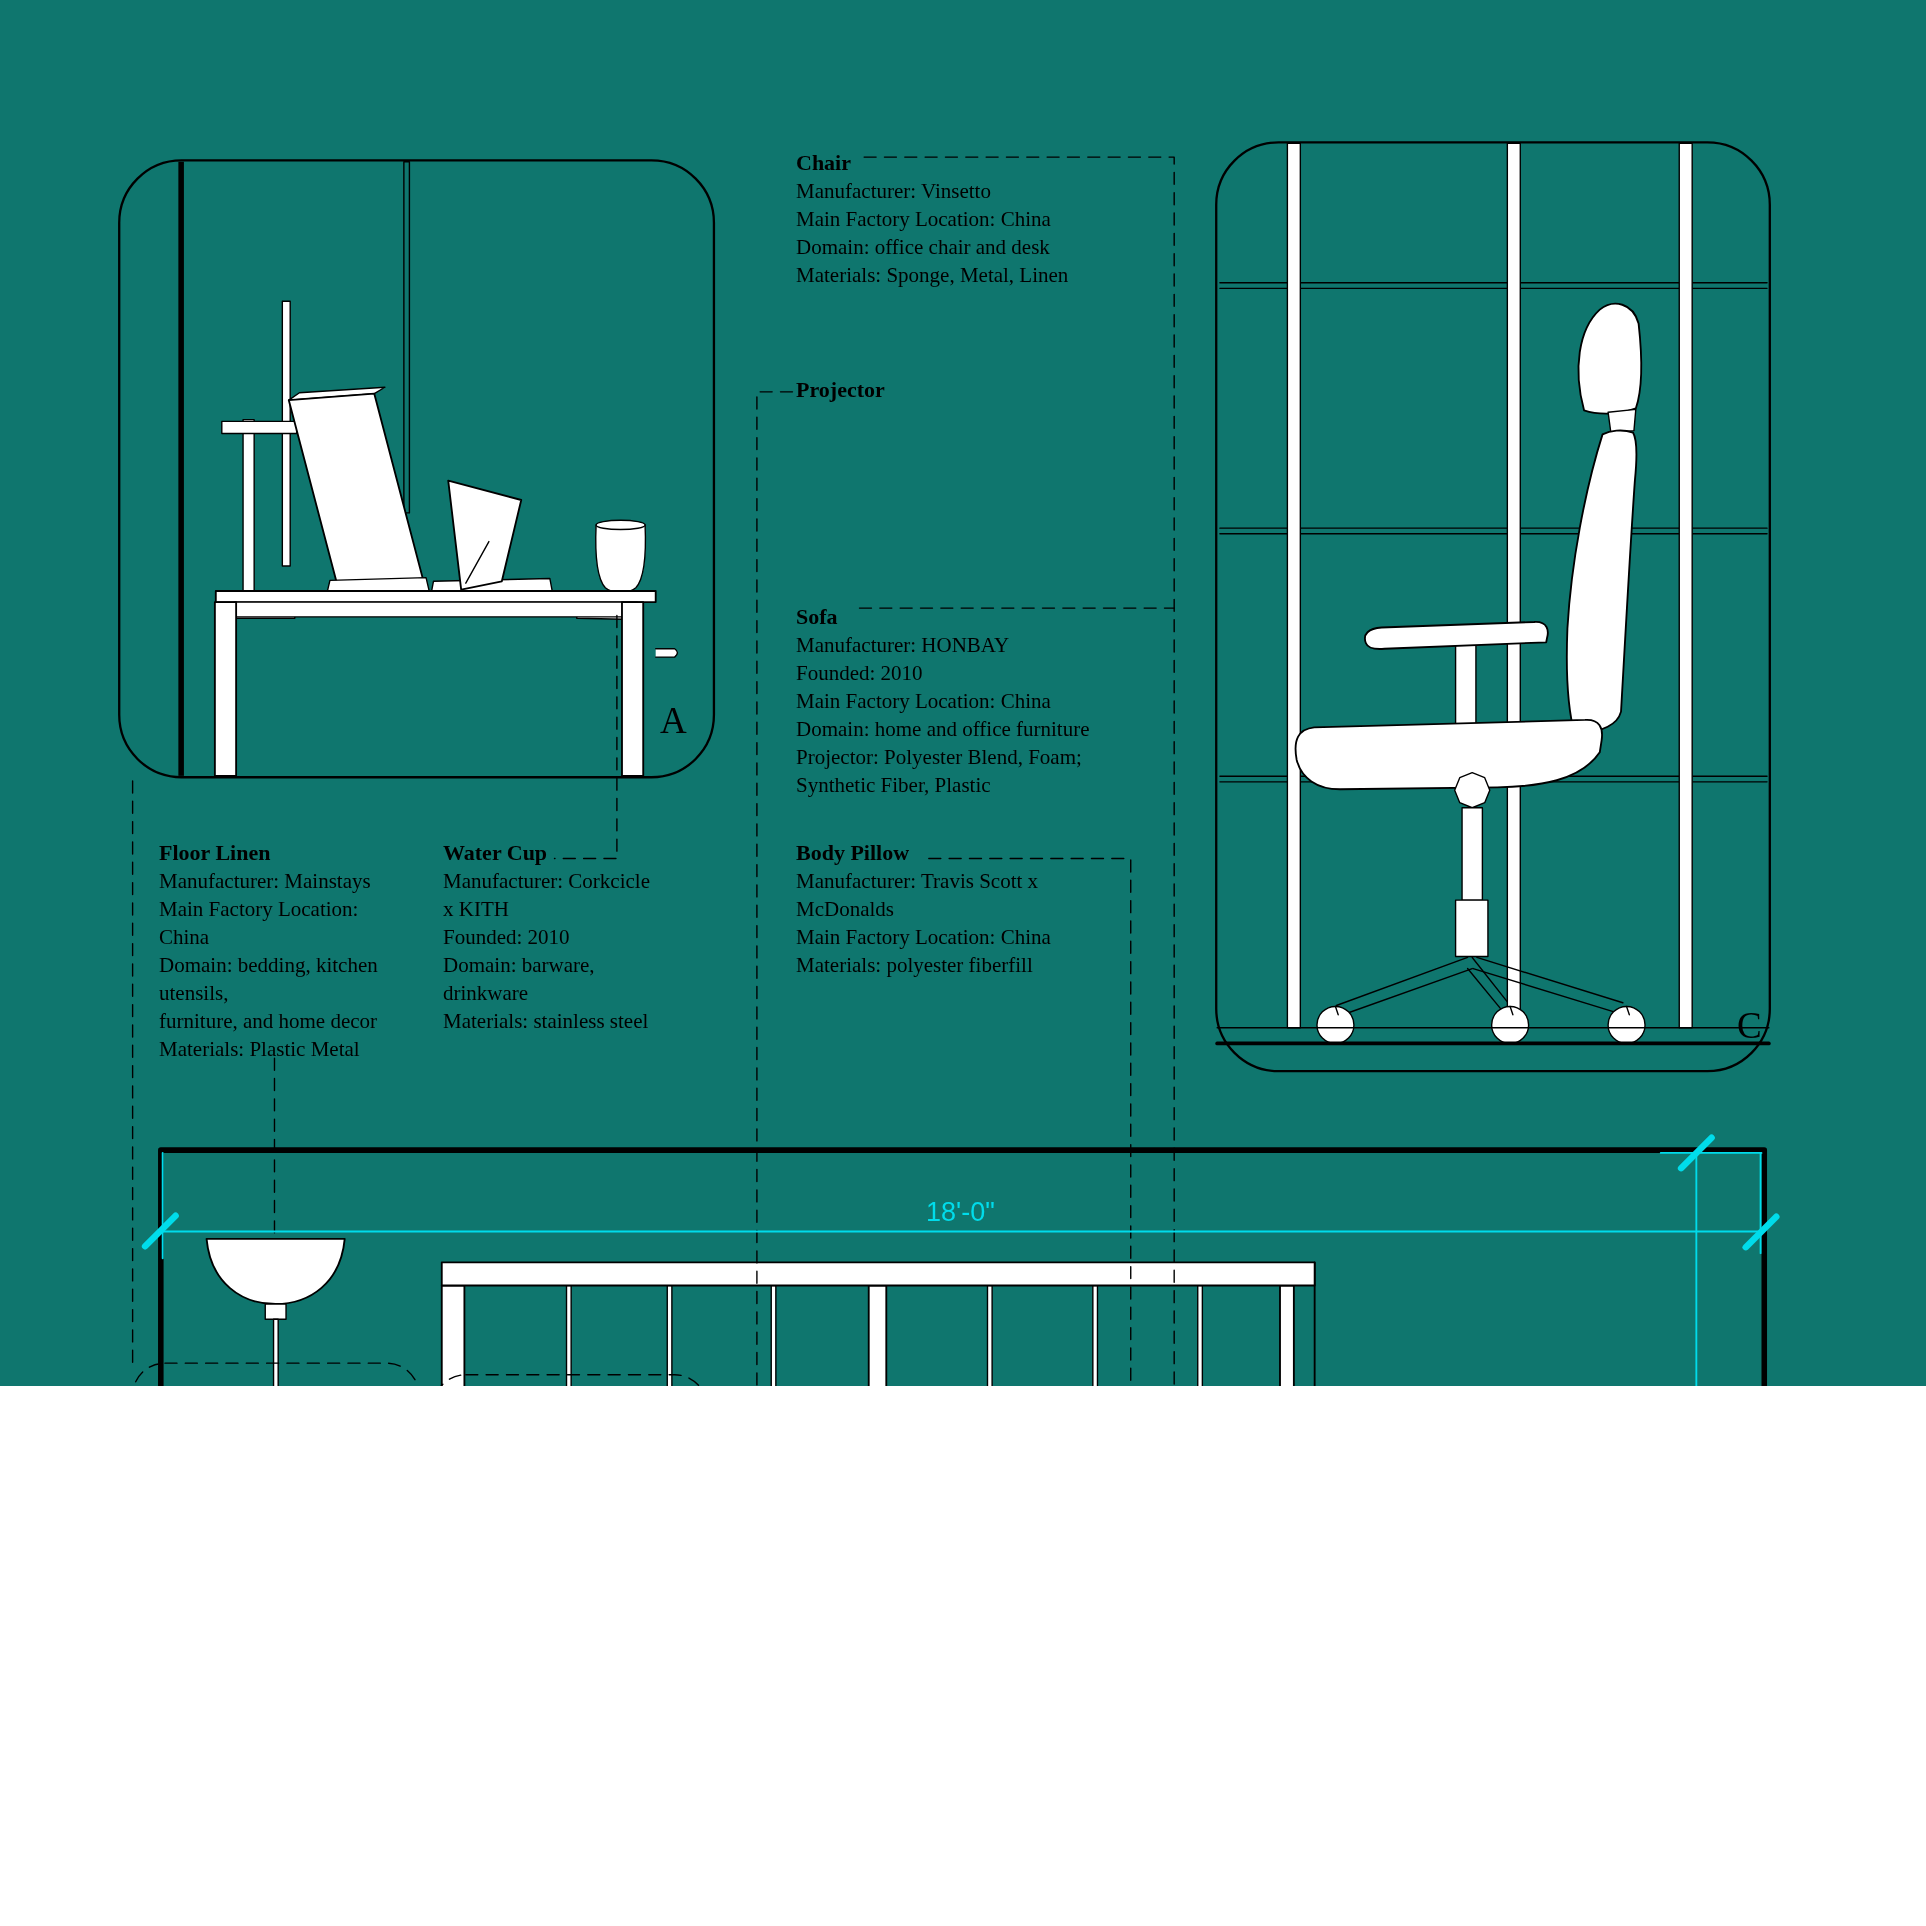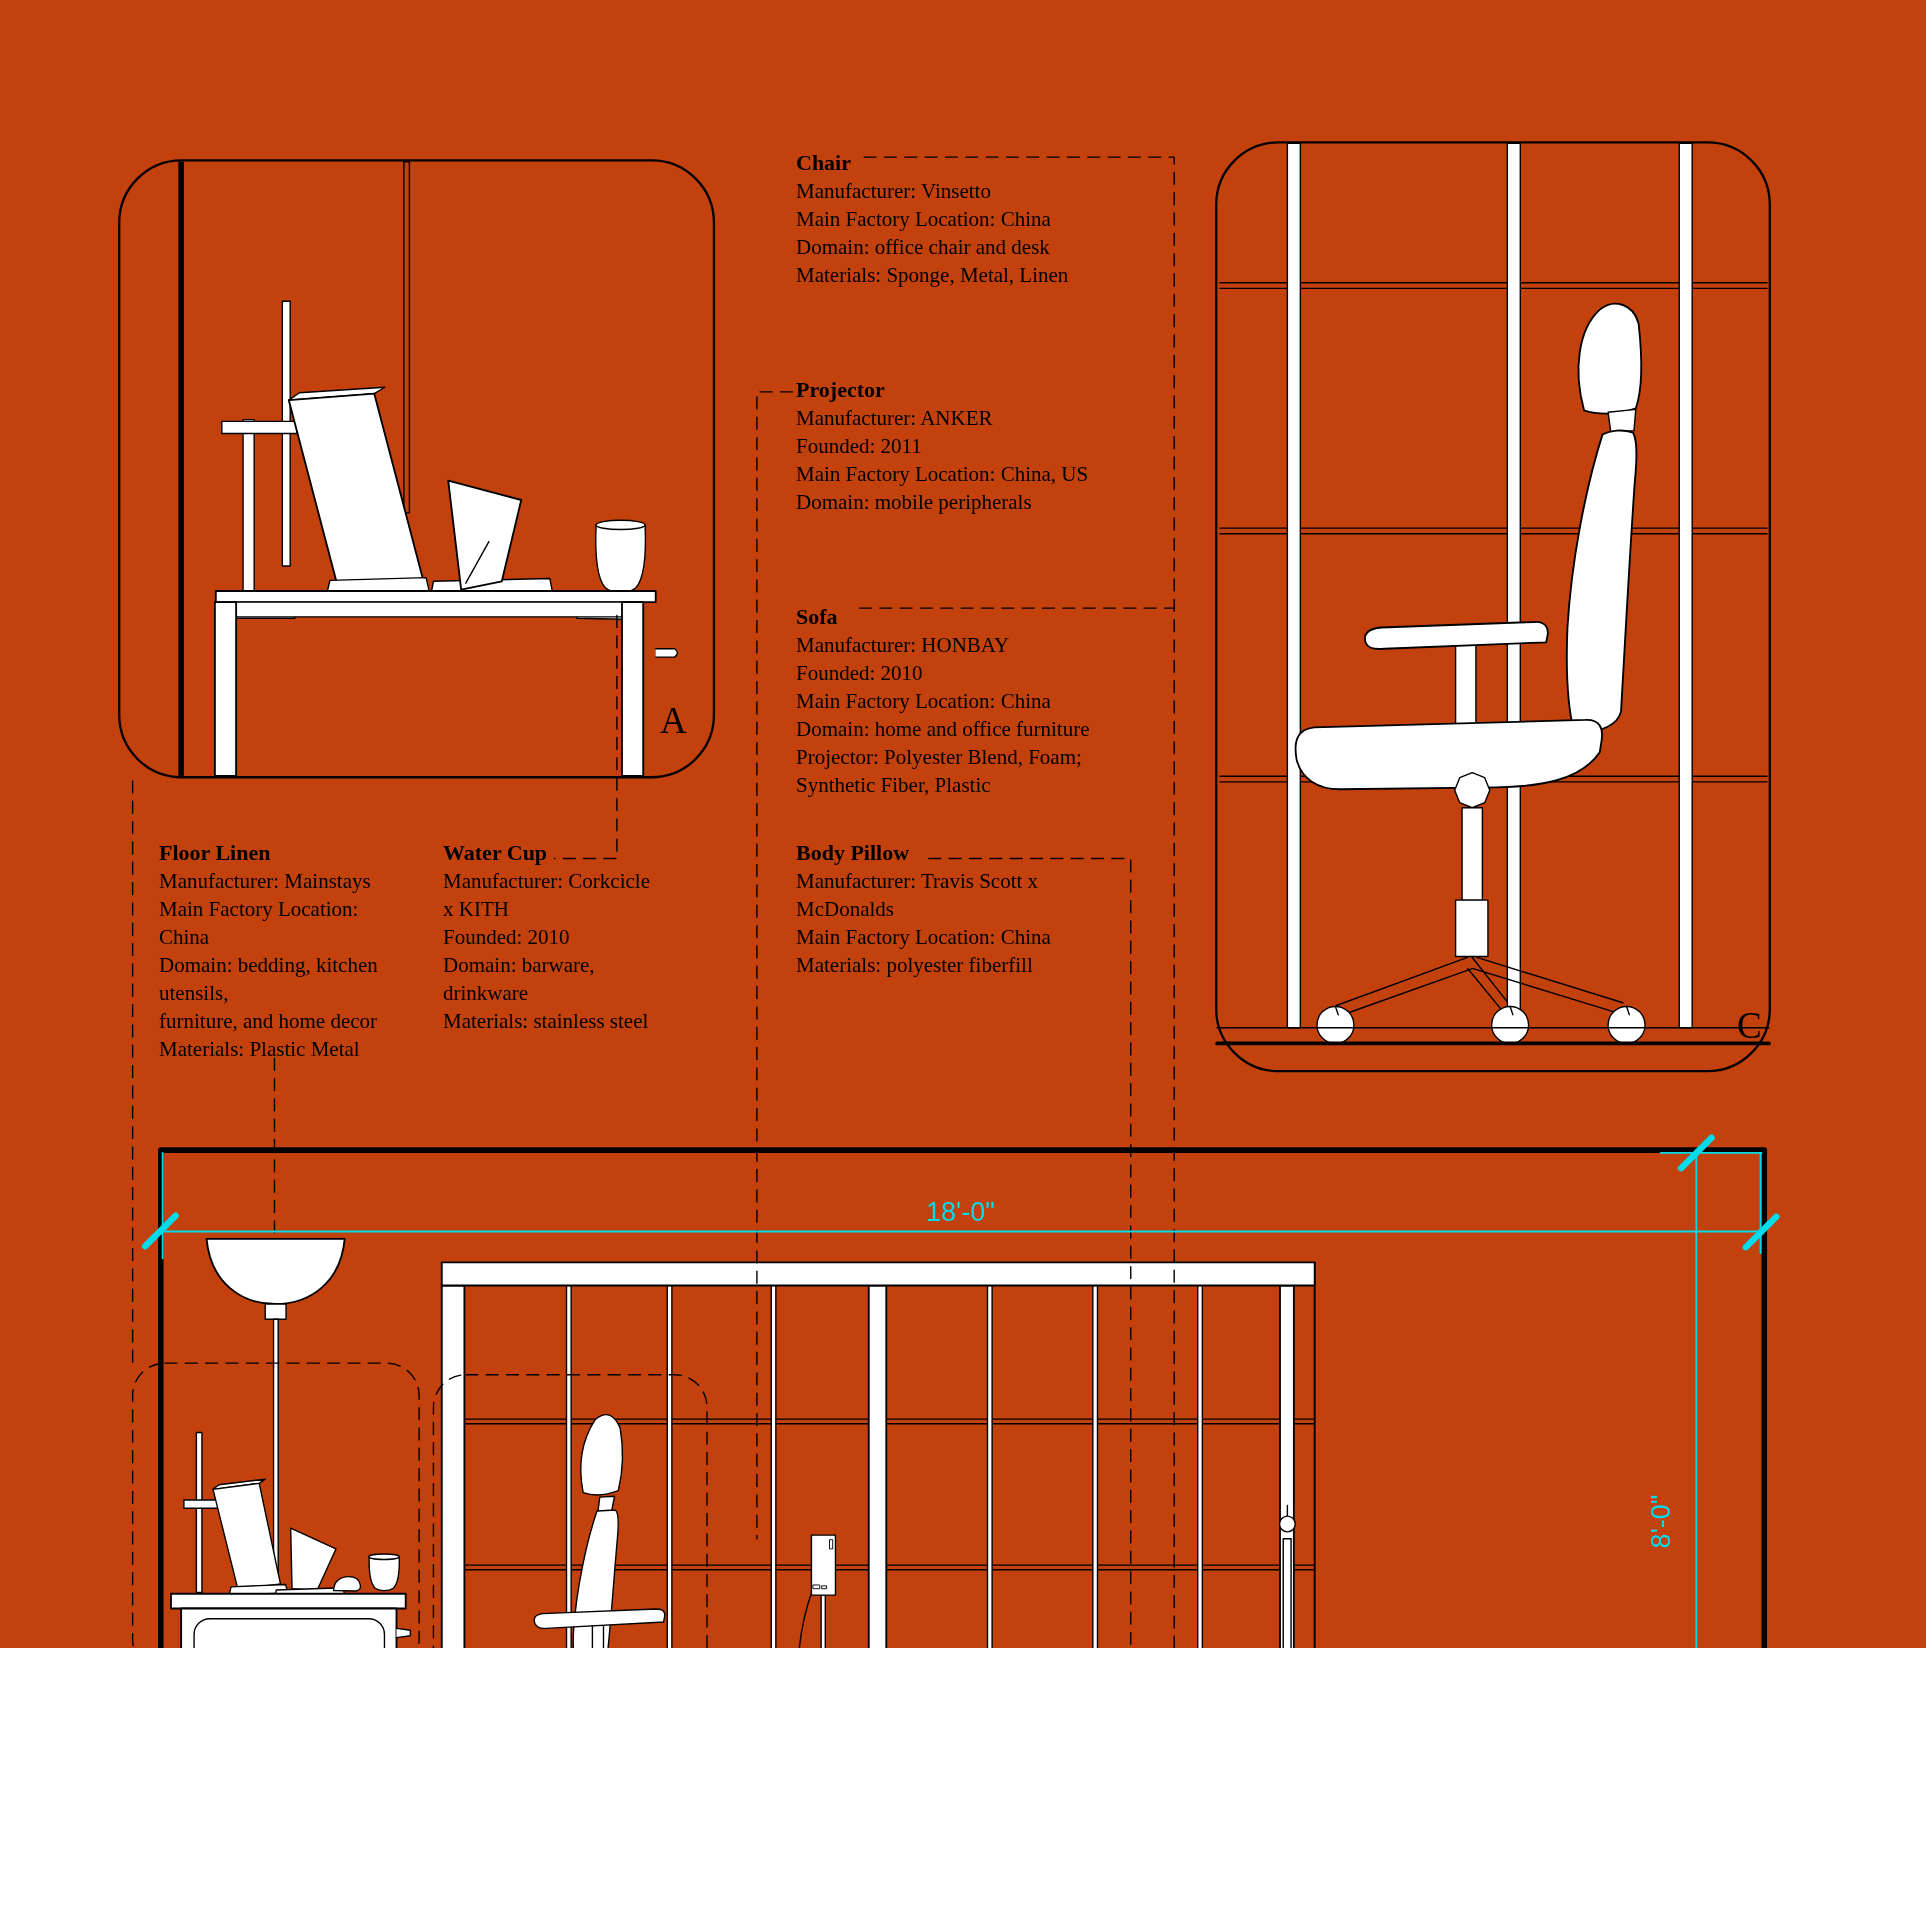--- a/index.html
+++ b/index.html
@@ -1,19 +1,19 @@
 <!DOCTYPE html>
 <html style="font-size:7.4px"><head>
 <meta charset="utf-8">
 <style>
   html,body{margin:0;padding:0;background:#fff;}
   #canvas{
     position:relative;
-    width:1926px;height:1648px;
-    background:#c2410c;
+    width:1926px;height:1386px;
+    background:#0f766e;
     font-family:"Liberation Serif", serif;
     color:#000;
     overflow:hidden;
   }
   #linework{position:absolute;left:0;top:0;width:1926px;height:1926px;}
   .callout{position:absolute;}
   .callout-title{
     font-weight:bold;
     font-size:22px;
     line-height:29px;
@@ -294,26 +294,20 @@
     <div class="callout-lines">
         <div class="callout-line">Manufacturer: Vinsetto</div>
         <div class="callout-line">Main Factory Location: China</div>
         <div class="callout-line">Domain: office chair and desk</div>
         <div class="callout-line">Materials: Sponge, Metal, Linen</div>
       </div>
   </div>
 
   <div class="callout" style="left:796px;top:375px;">
     <div class="callout-title">Projector</div>
-    <div class="callout-lines">
-        <div class="callout-line">Manufacturer: ANKER</div>
-        <div class="callout-line">Founded: 2011</div>
-        <div class="callout-line">Main Factory Location: China, US</div>
-        <div class="callout-line">Domain: mobile peripherals</div>
-      </div>
   </div>
 
   <div class="callout" style="left:796px;top:594px;margin-top:8px;">
     <div class="callout-title">Sofa</div>
     <div class="callout-lines">
         <div class="callout-line">Manufacturer: HONBAY</div>
         <div class="callout-line">Founded: 2010</div>
         <div class="callout-line">Main Factory Location: China</div>
         <div class="callout-line">Domain: home and office furniture</div>
         <div class="callout-line">Projector: Polyester Blend, Foam;</div>

